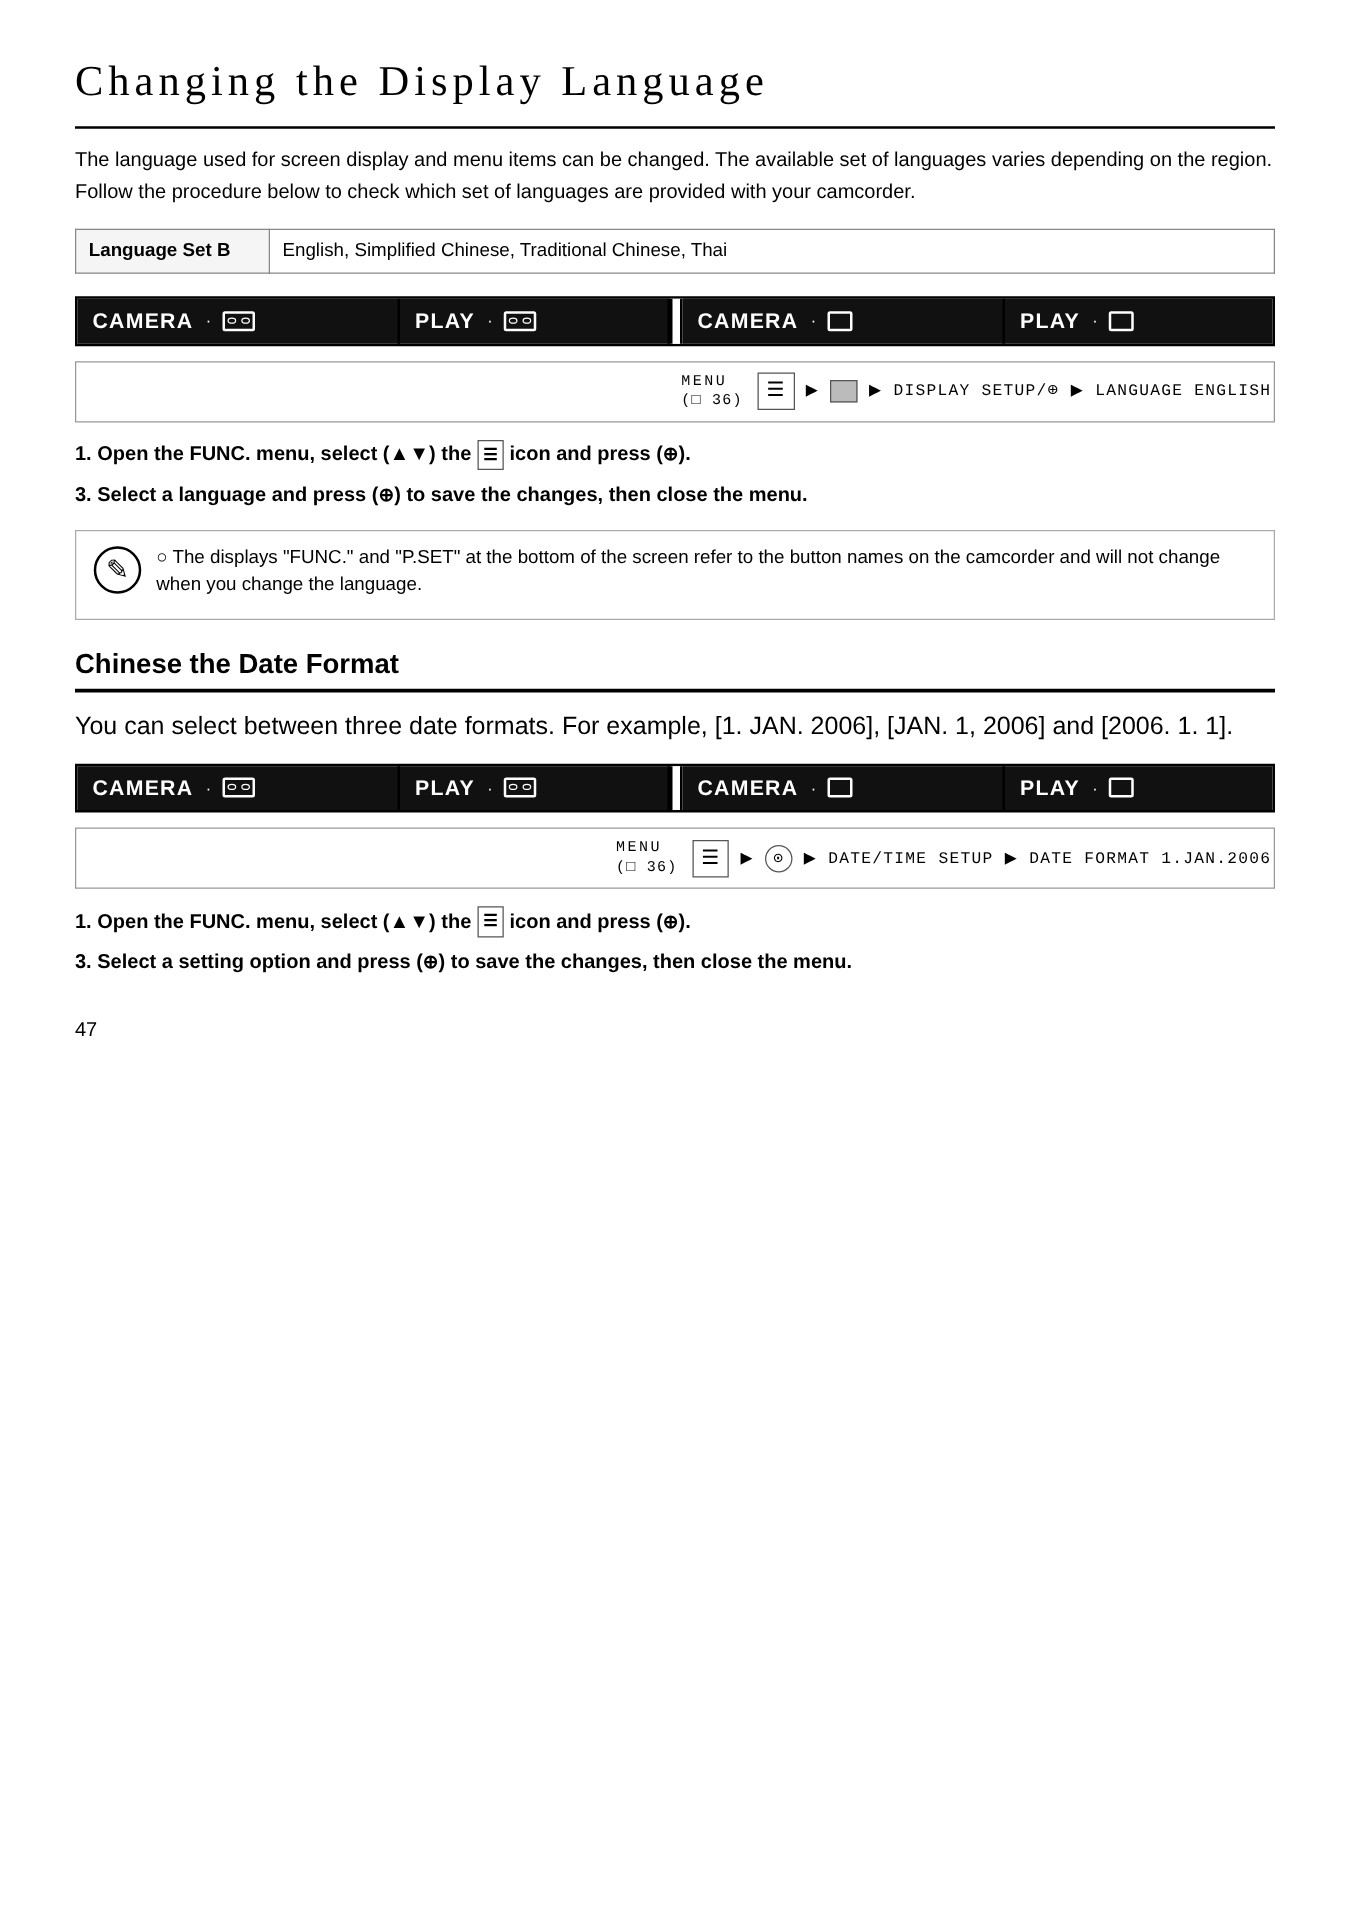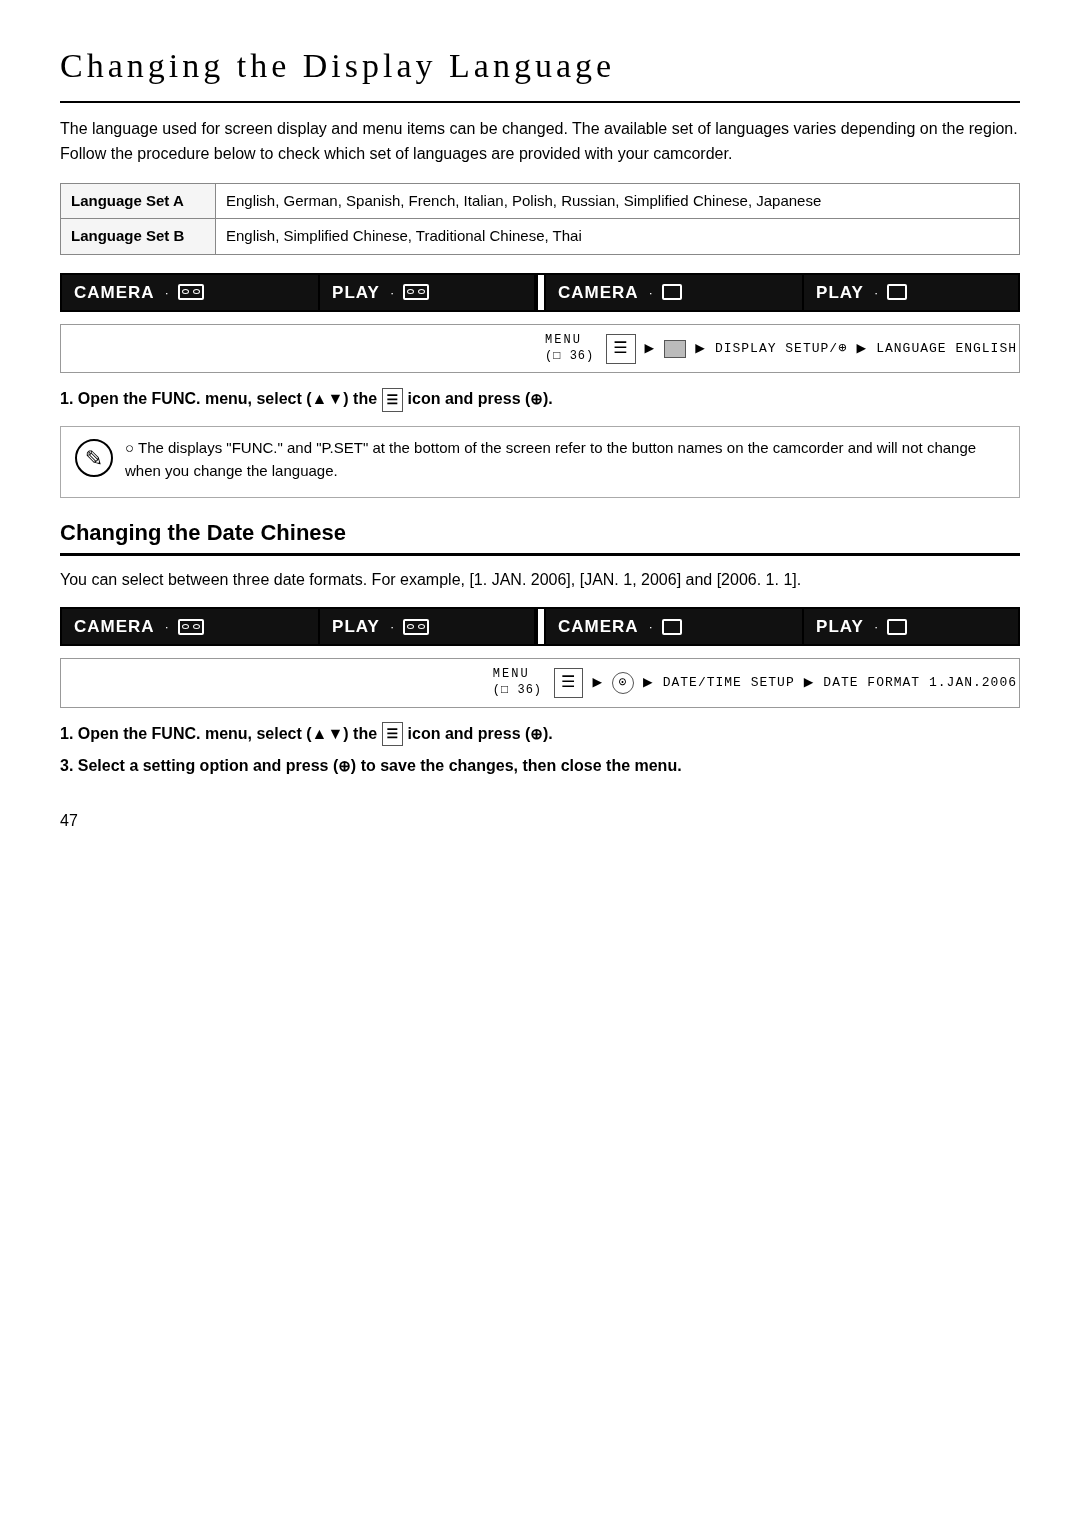--- a/index.html
+++ b/index.html
@@ -138,21 +138,21 @@
     }
     h2.section-title {
       font-size: 22px;
       font-weight: bold;
       border-bottom: 3px solid #000;
       padding-bottom: 4px;
       margin-bottom: 12px;
       margin-top: 4px;
     }
     .section-intro {
-      font-size: 16px;
+      font-size: 20px;
       line-height: 1.55;
       margin-bottom: 14px;
     }
     
     .menu-icon-inline {
       display: inline-block;
       border: 1.5px solid #555;
       padding: 1px 4px;
       font-size: 13px;
       vertical-align: middle;
@@ -162,24 +162,20 @@
 <body>
 
 <h1 class="page-title">Changing the Display Language</h1>
 <hr class="top-rule">
 
 <p class="intro-text">The language used for screen display and menu items can be changed. The available set of languages varies depending on the region. Follow the procedure below to check which set of languages are provided with your camcorder.</p>
 
 <table class="language-table">
   <tbody>
     <tr>
-      <td>Language Set A</td>
-      <td>English, German, Spanish, French, Italian, Polish, Russian, Simplified Chinese, Japanese</td>
-    </tr>
-    <tr>
       <td>Language Set B</td>
       <td>English, Simplified Chinese, Traditional Chinese, Thai</td>
     </tr>
   </tbody>
 </table>
 
 <div class="mode-bar" style="margin-bottom:12px;">
 
   <div class="mode-section" style="background:#111; flex:1.1;">
     <span style="color:#fff; font-family:'Arial Black',Arial,sans-serif; font-weight:900; font-size:17px; letter-spacing:1px;">CAMERA</span>
@@ -225,30 +221,33 @@
   <span class="arrow-right">▶</span>
   <span style="font-family:'Courier New',monospace; font-size:13px;">DISPLAY SETUP/<span style="font-size:14px;">⊕</span></span>
   <span class="arrow-right">▶</span>
   <span style="font-family:'Courier New',monospace; font-size:13px;">LANGUAGE ENGLISH</span>
 </div>
 
 <ol class="steps-list">
   <li>
     <strong>1. Open the FUNC. menu, select (▲▼) the <span class="menu-icon-inline">☰</span> icon and press (<span style="font-size:15px;">⊕</span>).</strong>
   </li>
+  <li>
+    <strong>3. Select a language and press (<span style="font-size:15px;">⊕</span>) to save the changes, then close the menu.</strong>
+  </li>
 </ol>
 
 <div class="note-box">
   <div class="note-icon" style="font-size:22px;">✎</div>
   <div class="note-content">
     <p>The displays "FUNC." and "P.SET" at the bottom of the screen refer to the button names on the camcorder and will not change when you change the language.</p>
   </div>
 </div>
 
-<h2 class="section-title">Changing the Date Chinese</h2>
+<h2 class="section-title">Chinese the Date Format</h2>
 
 <p class="section-intro">You can select between three date formats. For example, [1. JAN. 2006], [JAN. 1, 2006] and [2006. 1. 1].</p>
 
 <div class="mode-bar" style="margin-bottom:12px;">
 
   <div class="mode-section" style="background:#111; flex:1.1;">
     <span style="color:#fff; font-family:'Arial Black',Arial,sans-serif; font-weight:900; font-size:17px; letter-spacing:1px;">CAMERA</span>
     <span style="color:#fff; font-size:13px; margin-left:4px;">·</span>
     <span style="display:inline-block; width:26px; height:16px; border:2px solid #fff; border-radius:2px; position:relative; margin-left:3px; vertical-align:middle;">
       <span style="position:absolute;width:7px;height:5px;border:1.5px solid #fff;border-radius:50%;top:3px;left:2px;display:block;"></span>

